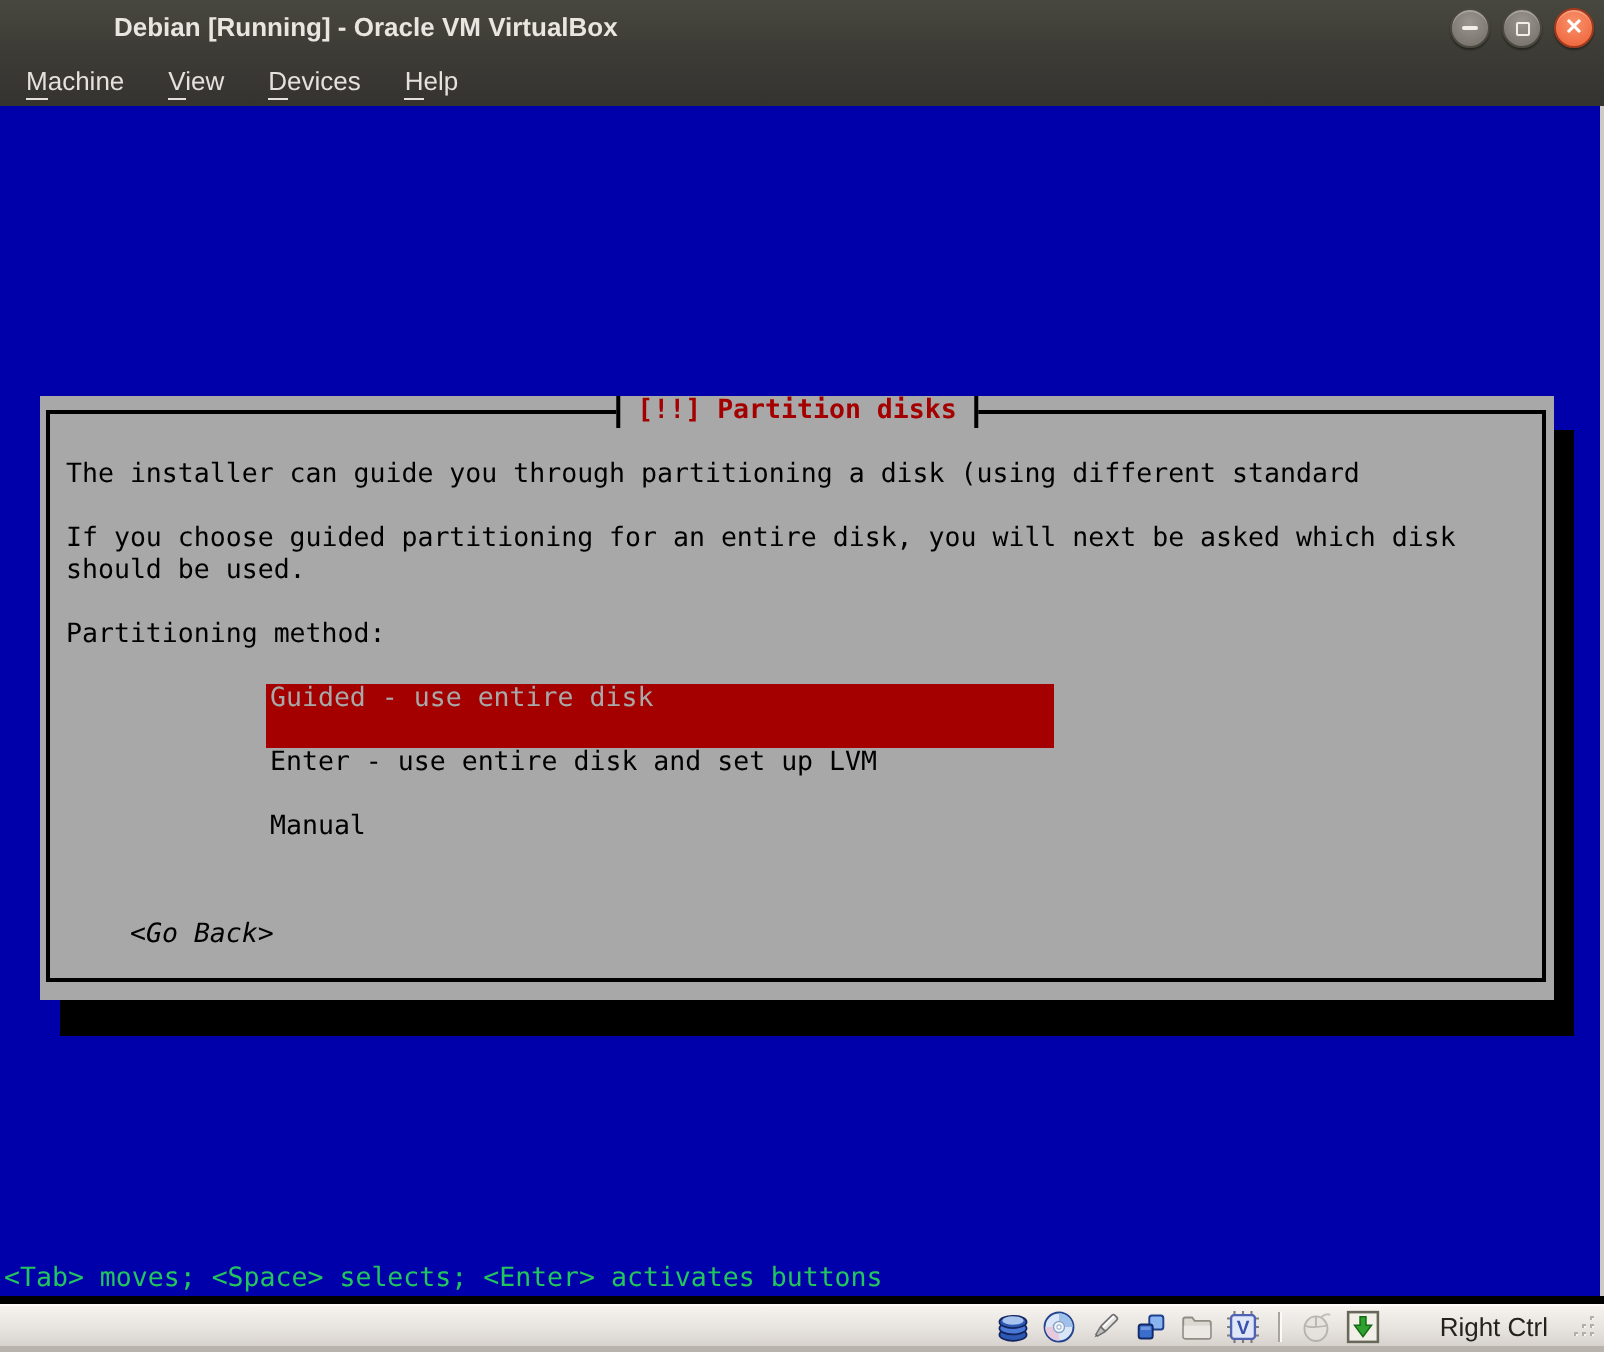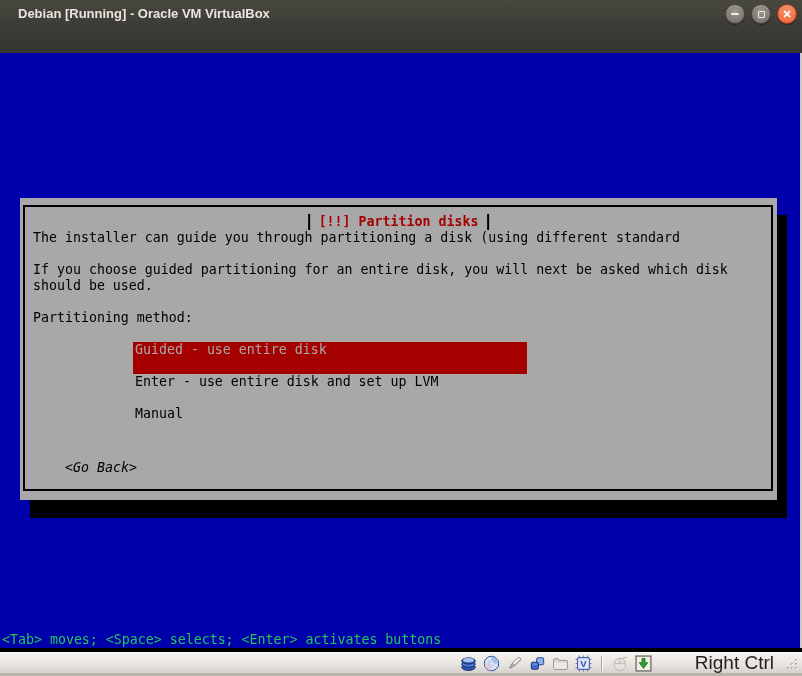--- a/index.html
+++ b/index.html
@@ -7,21 +7,21 @@
     position:relative; width:802px; height:676px; overflow:hidden;
     font-family:"Liberation Sans", sans-serif;
     display:flex; flex-direction:column;
     background:var(--console-blue,#0000aa);
   }
   
   .header{
     height:53px; flex:0 0 53px;
     background:linear-gradient(180deg,#48473f 0%,#3d3c36 45%,#343330 100%);
   }
-  .titlebar{position:relative; height:28px;}
+  .titlebar{position:relative; height:28px;margin-left:39px;}
   .titlebar-title{
     position:absolute; left:18px; top:0; line-height:27px;
     color:#e9e5e0; font-size:13px; font-weight:bold; white-space:nowrap;
   }
   .win-controls{position:absolute; right:5px; top:4px; display:flex; gap:6px;}
   .wbtn{
     width:20px; height:20px; border-radius:50%ный; border-radius:50%;
     display:flex; align-items:center; justify-content:center;
     box-shadow:inset 0 1px 0 rgba(255,255,255,.25), 0 1px 1px rgba(0,0,0,.4);
   }
@@ -52,21 +52,21 @@
   }
   .dialog-frame{
     position:absolute; left:3px; top:7px; right:4px; bottom:9px;
     border:2px solid #000;
   }
   .dialog-title{
     position:absolute; top:0; left:50%; transform:translateX(-50%);
     height:16px; line-height:15px; padding:0 9px;
     background:var(--dialog-gray,#a8a8a8);
     border-left:2px solid #000; border-right:2px solid #000;
-    color:var(--accent-red,#a40000); font-weight:bold; white-space:pre; z-index:2;margin-top:16px;
+    color:var(--accent-red,#a40000); font-weight:bold; white-space:pre; z-index:2;
   }
   .dialog-body{position:absolute; left:13px; top:32px; right:6px; z-index:1;}
   .cline{height:16px; white-space:pre;}
   .opt{
     height:32px; white-space:pre; margin-left:100px; width:394px;
     padding-left:2px; box-sizing:border-box; cursor:default;
   }
   .opt.sel{background:var(--accent-red,#a40000); color:#a8a8a8;}
   .goback{margin-top:22px; margin-left:32px; height:16px; white-space:pre; display:block; width:max-content; cursor:default;font-style:italic;}
   .help-line{
@@ -77,21 +77,21 @@
   .black-strip{height:4px; flex:0 0 4px; background:#000;}
   .statusbar{
     height:24px; flex:0 0 24px;
     background:linear-gradient(180deg,#f6f3f0 0%,#e6e2dd 60%,#d7d2cd 100%);
     border-top:1px solid #fdfcfa; border-bottom:3px solid #b8b3ad; box-sizing:border-box;
     display:flex; align-items:center;
   }
   .status-right{margin-left:auto; display:flex; align-items:center; gap:6px; padding-right:2px;}
   .sicon{width:17px; height:17px; display:flex; align-items:center; justify-content:center;}
   .sep{width:1px; height:15px; background:#a9a49e; border-right:1px solid #fbfaf8; margin:0 3px;}
-  .hostkey{font-size:19px; color:#24221e; white-space:pre; margin-left:13px;padding-left:24px;}
+  .hostkey{font-size:13px; color:#24221e; white-space:pre; margin-left:0;padding-left:24px;}
   .grip{width:13px; height:13px; margin-left:6px; margin-right:1px;}
 </style>
 </head>
 <body>
 
 <div class="window" style="--console-blue: #0000aa; --dialog-gray: #a8a8a8; --accent-red: #a40000; --close-orange: #ee5f35;">
 
   <div class="header">
     <div class="titlebar">
       <div class="titlebar-title">Debian [Running] - Oracle VM VirtualBox</div>
@@ -100,20 +100,29 @@
           <span class="glyph-minus"></span>
         </div>
         <div class="wbtn max">
           <span class="glyph-square"></span>
         </div>
         <div class="wbtn close">
           <span class="glyph-x">✕</span>
         </div>
       </div>
     </div>
+    <div class="menubar" id="menu-bar">
+        <span class="menu-item"><u>M</u>achine</span>
+        <span class="menu-gap"></span>
+        <span class="menu-item"><u>V</u>iew</span>
+        <span class="menu-gap"></span>
+        <span class="menu-item"><u>D</u>evices</span>
+        <span class="menu-gap"></span>
+        <span class="menu-item"><u>H</u>elp</span>
+      </div>
   </div>
 
   <div class="vm-screen">
     <div class="dialog-shadow"></div>
     <div class="dialog">
       <div class="dialog-frame"></div>
       <div class="dialog-title">[!!] Partition disks</div>
       <div class="dialog-body">
         <div id="body-lines">
             <div class="cline">The installer can guide you through partitioning a disk (using different standard</div>

